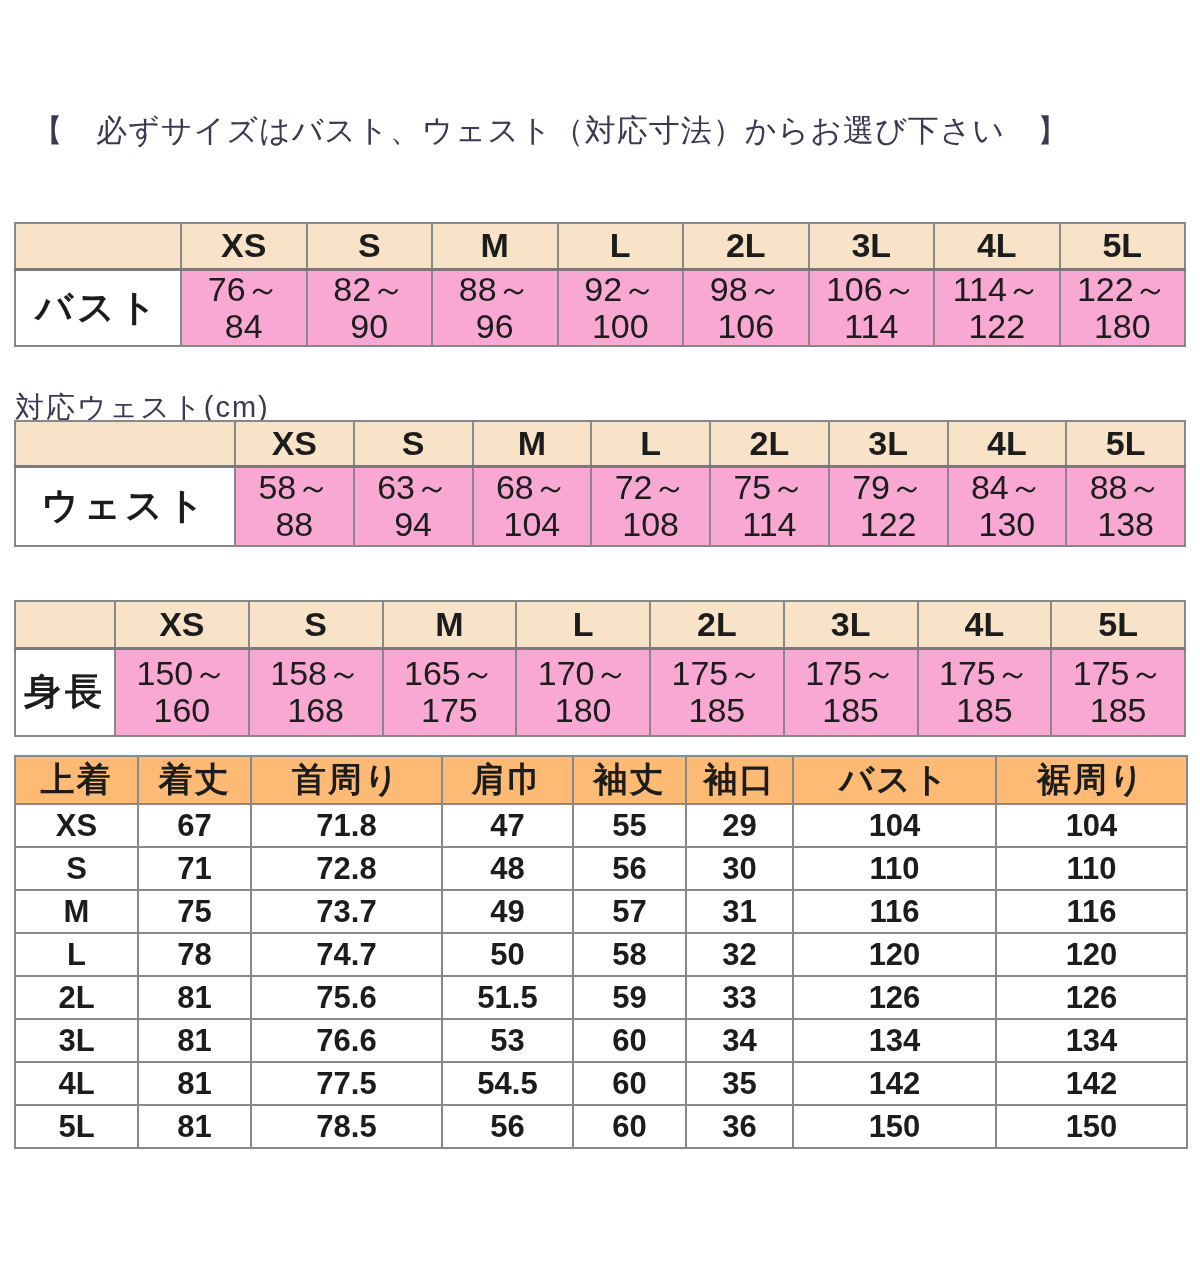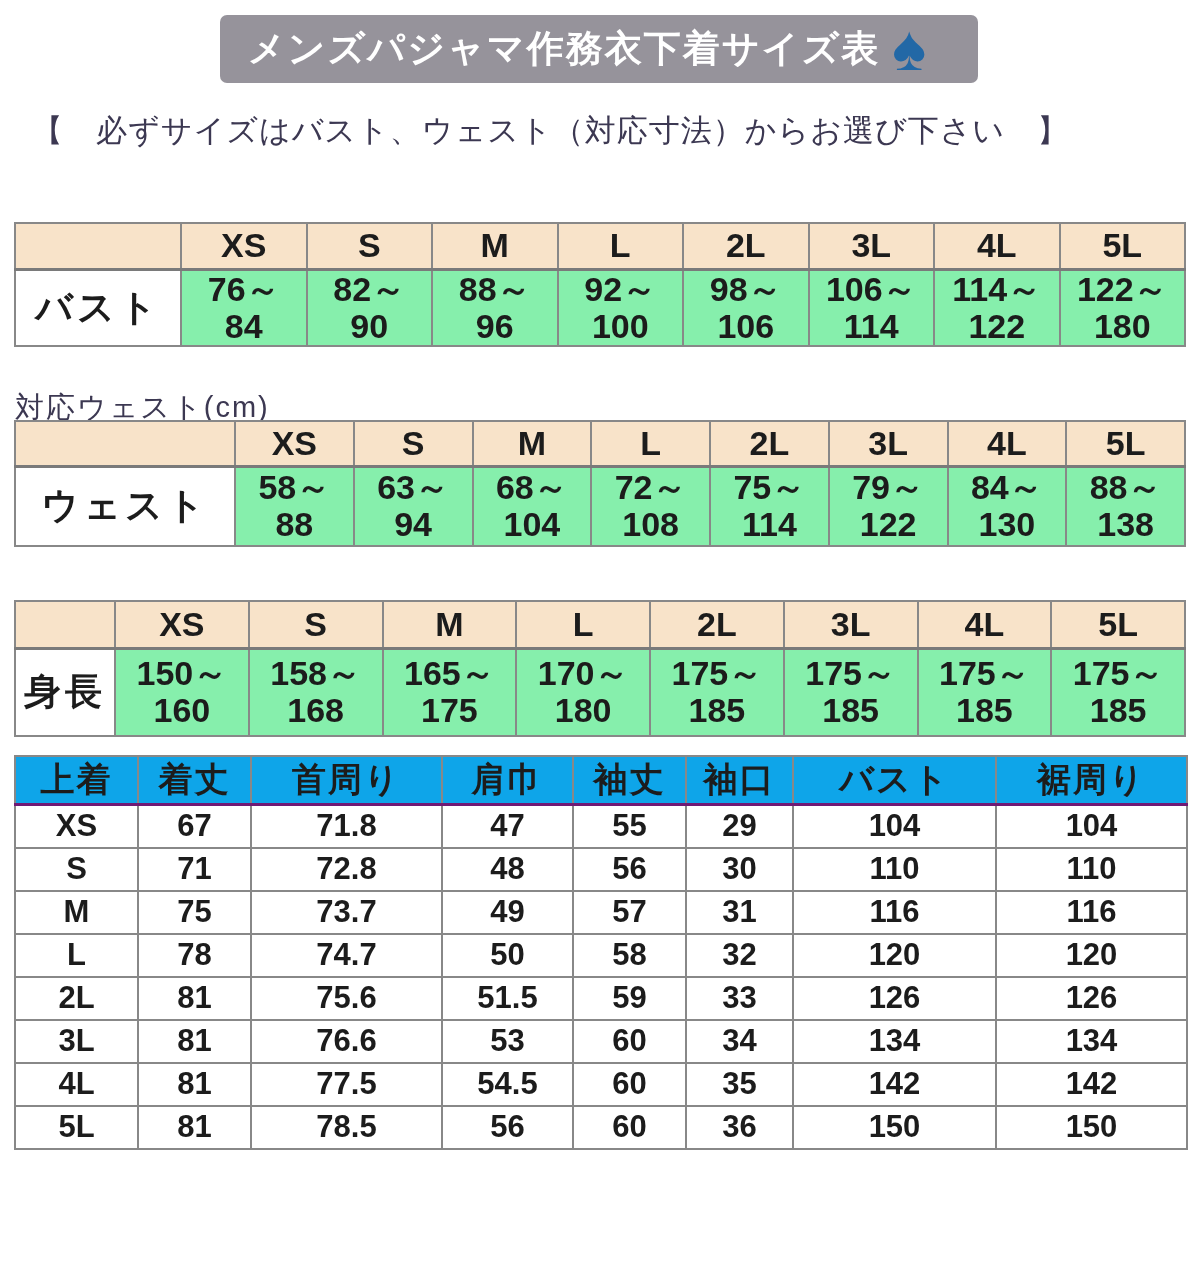--- a/index.html
+++ b/index.html
@@ -49,55 +49,51 @@
   }
   .size-table { position:absolute; left:14px; }
   .size-table thead th {
     background:#f8e3c9; font-size:34px; font-weight:bold;
     border-bottom:3px solid #7a7a7a;
   }
   .size-table .row-label {
     font-size:37px; font-weight:bold; letter-spacing:4px; background:#ffffff;
   }
   .size-table .range-cell {
-    font-size:34px; font-weight:bold; line-height:1.1;
-    white-space:pre-line; background:#86efac;
+    font-size:34px; font-weight:normal; line-height:1.1;
+    white-space:pre-line; background:#f9a8d4;
   }
 
   .table-bust   { top:222px; }
   .table-bust   thead tr { height:46px; }
   .table-bust   tbody tr { height:77px; }
   .table-waist  { top:420px; }
   .table-waist  thead tr { height:45px; }
   .table-waist  tbody tr { height:80px; }
   .table-height { top:600px; }
   .table-height thead tr { height:47px; }
   .table-height tbody tr { height:88px; }
 
   
   .table-jacket { position:absolute; left:14px; top:755px; }
   .table-jacket thead tr { height:47px; }
   .table-jacket tbody tr { height:43px; }
   .table-jacket thead th {
-    background:#0ea5e9; font-size:34px; font-weight:bold; letter-spacing:2px;
-    border-bottom:3px solid #701a75;
+    background:#fdba74; font-size:34px; font-weight:bold; letter-spacing:2px;
+    border-bottom:1px solid #701a75;
   }
   .table-jacket tbody td {
     font-size:31px; font-weight:bold; background:#ffffff;
   }
 </style>
 </head>
 <body>
 
 <div class="page">
 
-  <div class="banner">
-    <span class="banner-title">メンズパジャマ作務衣下着サイズ表</span>
-    <span class="spade">♠</span>
-  </div>
 
   <div class="note">【　必ずサイズはバスト、ウェスト（対応寸法）からお選び下さい　】</div>
 
   <table class="size-table table-bust">
     <colgroup>
       <col style="width:166px">
         <col>
         <col>
         <col>
         <col>

